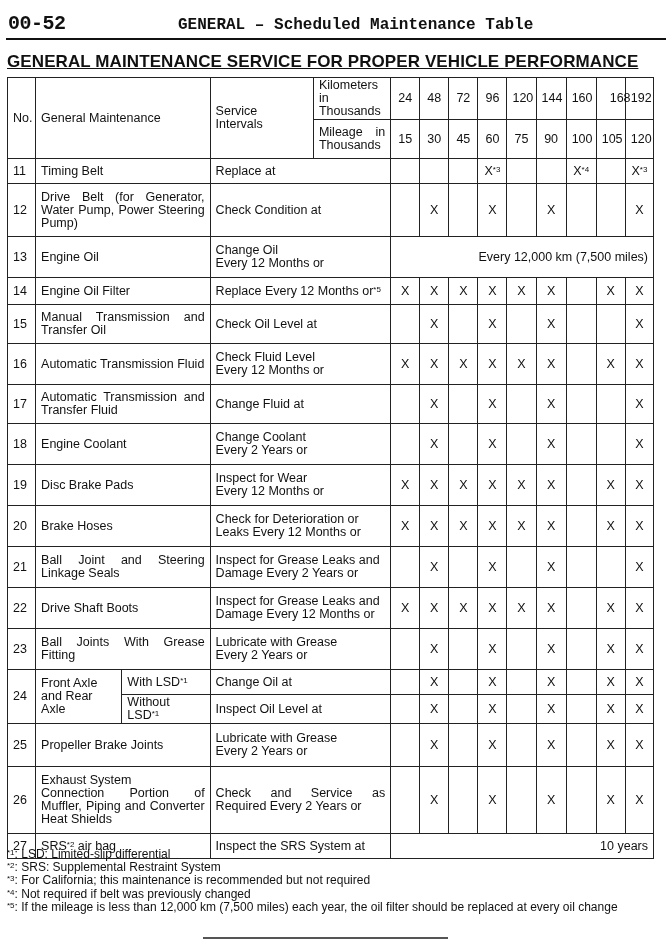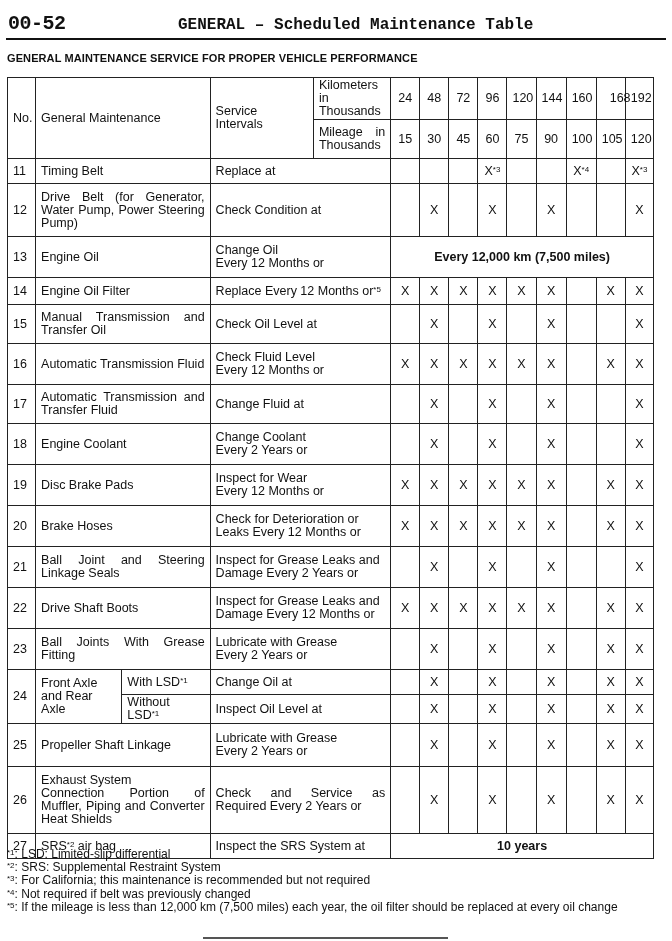--- a/index.html
+++ b/index.html
@@ -16,34 +16,34 @@
     position: absolute; left: 2px; top: 2px;
     font-size: 20px; font-weight: bold; letter-spacing: -0.5px;
   }
   .section-title {
     position: absolute; left: 172px; top: 6px;
     font-size: 16px; font-weight: bold;
   }
   .section-title .sub { font-weight: bold; }
   .main-title {
     position: absolute; left: 7px; top: 52px;
-    font-size: 11px; font-weight: bold; letter-spacing: 0.1px;
+    font-size: 17px; font-weight: bold; letter-spacing: 0.1px; text-decoration: underline;
   }
   table.maint {
     position: absolute; left: 7px; top: 77px;
     width: 647px; border-collapse: collapse; table-layout: fixed;
     font-size: 12.5px;
   }
   table.maint td {
     border: 1px solid #222; padding: 1px 5px; vertical-align: middle;
     line-height: 13px;
   }
   td.no { text-align: left; padding-left: 5px; }
   td.c { text-align: center; padding: 0; }
-  td.span-val { text-align: center; font-weight: bold; }
+  td.span-val { text-align: right; }
   .justify { text-align: justify; text-align-last: left; }
   sup { font-size: 8px; vertical-align: top; position: relative; top: -2px; }
   .notes {
     position: absolute; left: 7px; top: 848px; font-size: 12px; line-height: 13.2px;
   }
   .notes div { white-space: nowrap; }
   .stub-line {
     position: absolute; left: 203px; top: 937px; width: 245px; height: 2px; background: #555;
   }
 </style>
@@ -323,21 +323,21 @@
         <td class="c" style="height: 22px;"></td>
         <td class="c" style="height: 22px;">X</td>
         <td class="c" style="height: 22px;"></td>
         <td class="c" style="height: 22px;">X</td>
         <td class="c" style="height: 22px;"></td>
         <td class="c" style="height: 22px;">X</td>
         <td class="c" style="height: 22px;">X</td>
       </tr>
       <tr>
         <td class="no" style="height: 40px;">25</td>
-        <td colspan="2" class="justify">Propeller Shaft Linkage</td>
+        <td colspan="2" class="justify">Propeller Brake Joints</td>
         <td colspan="2">
           <div>Lubricate with Grease</div>
           <div>Every 2 Years or</div>
         </td>
         <td class="c"></td>
         <td class="c">X</td>
         <td class="c"></td>
         <td class="c">X</td>
         <td class="c"></td>
         <td class="c">X</td>

